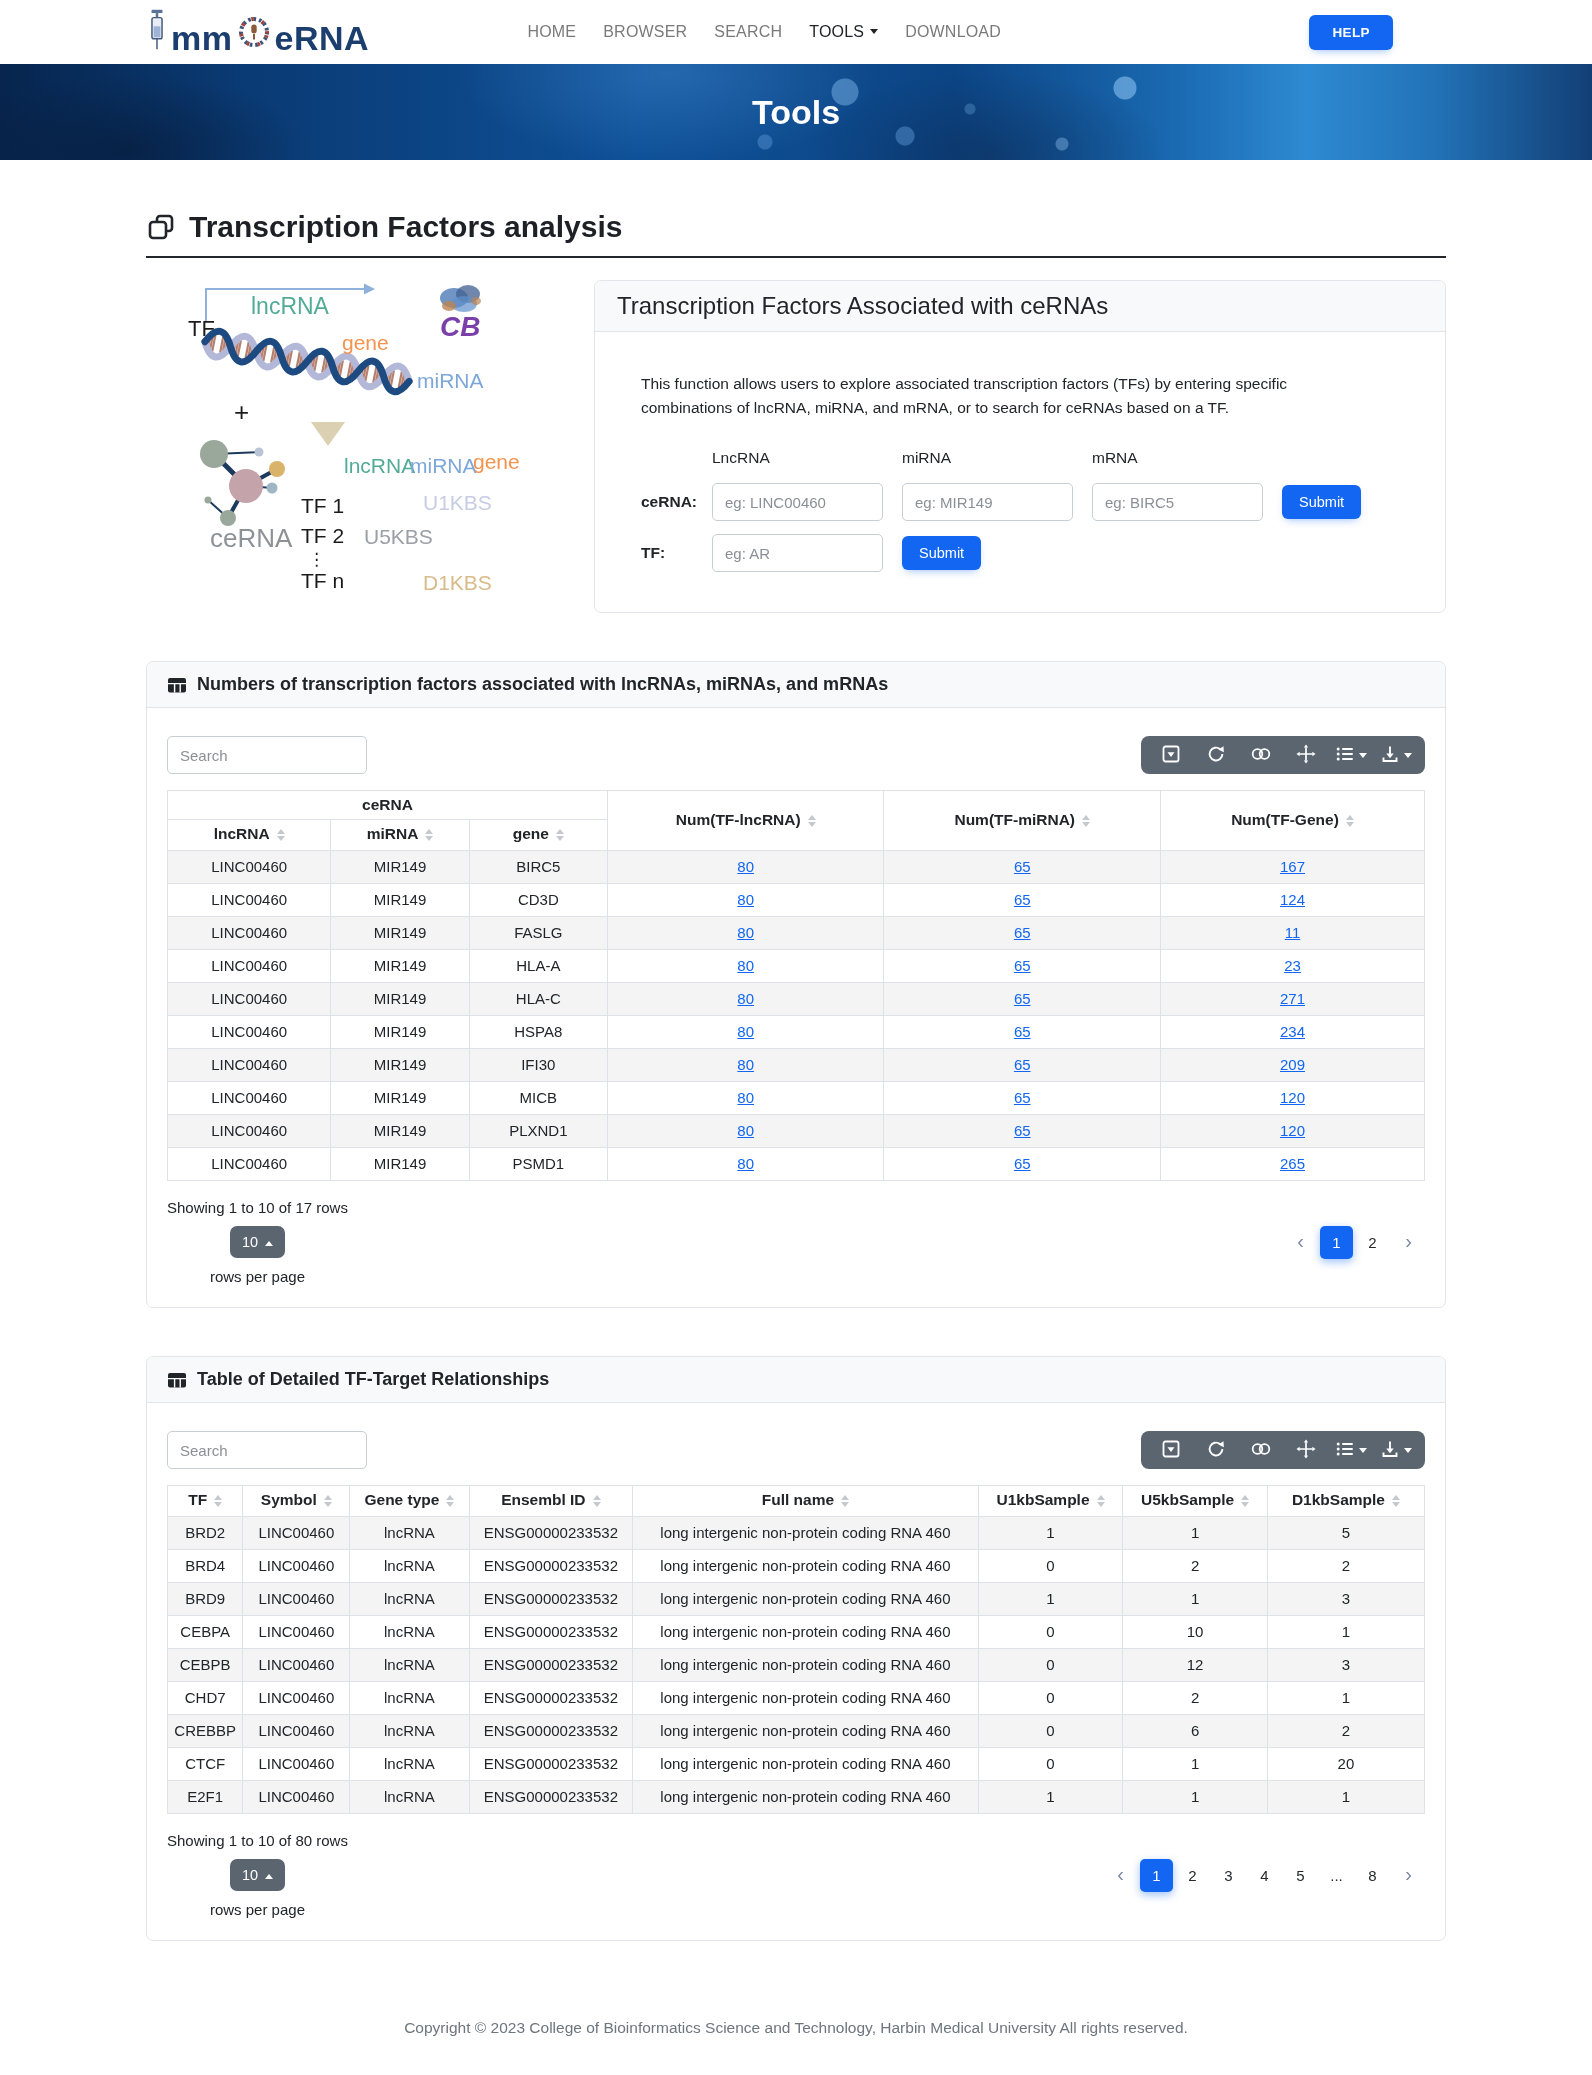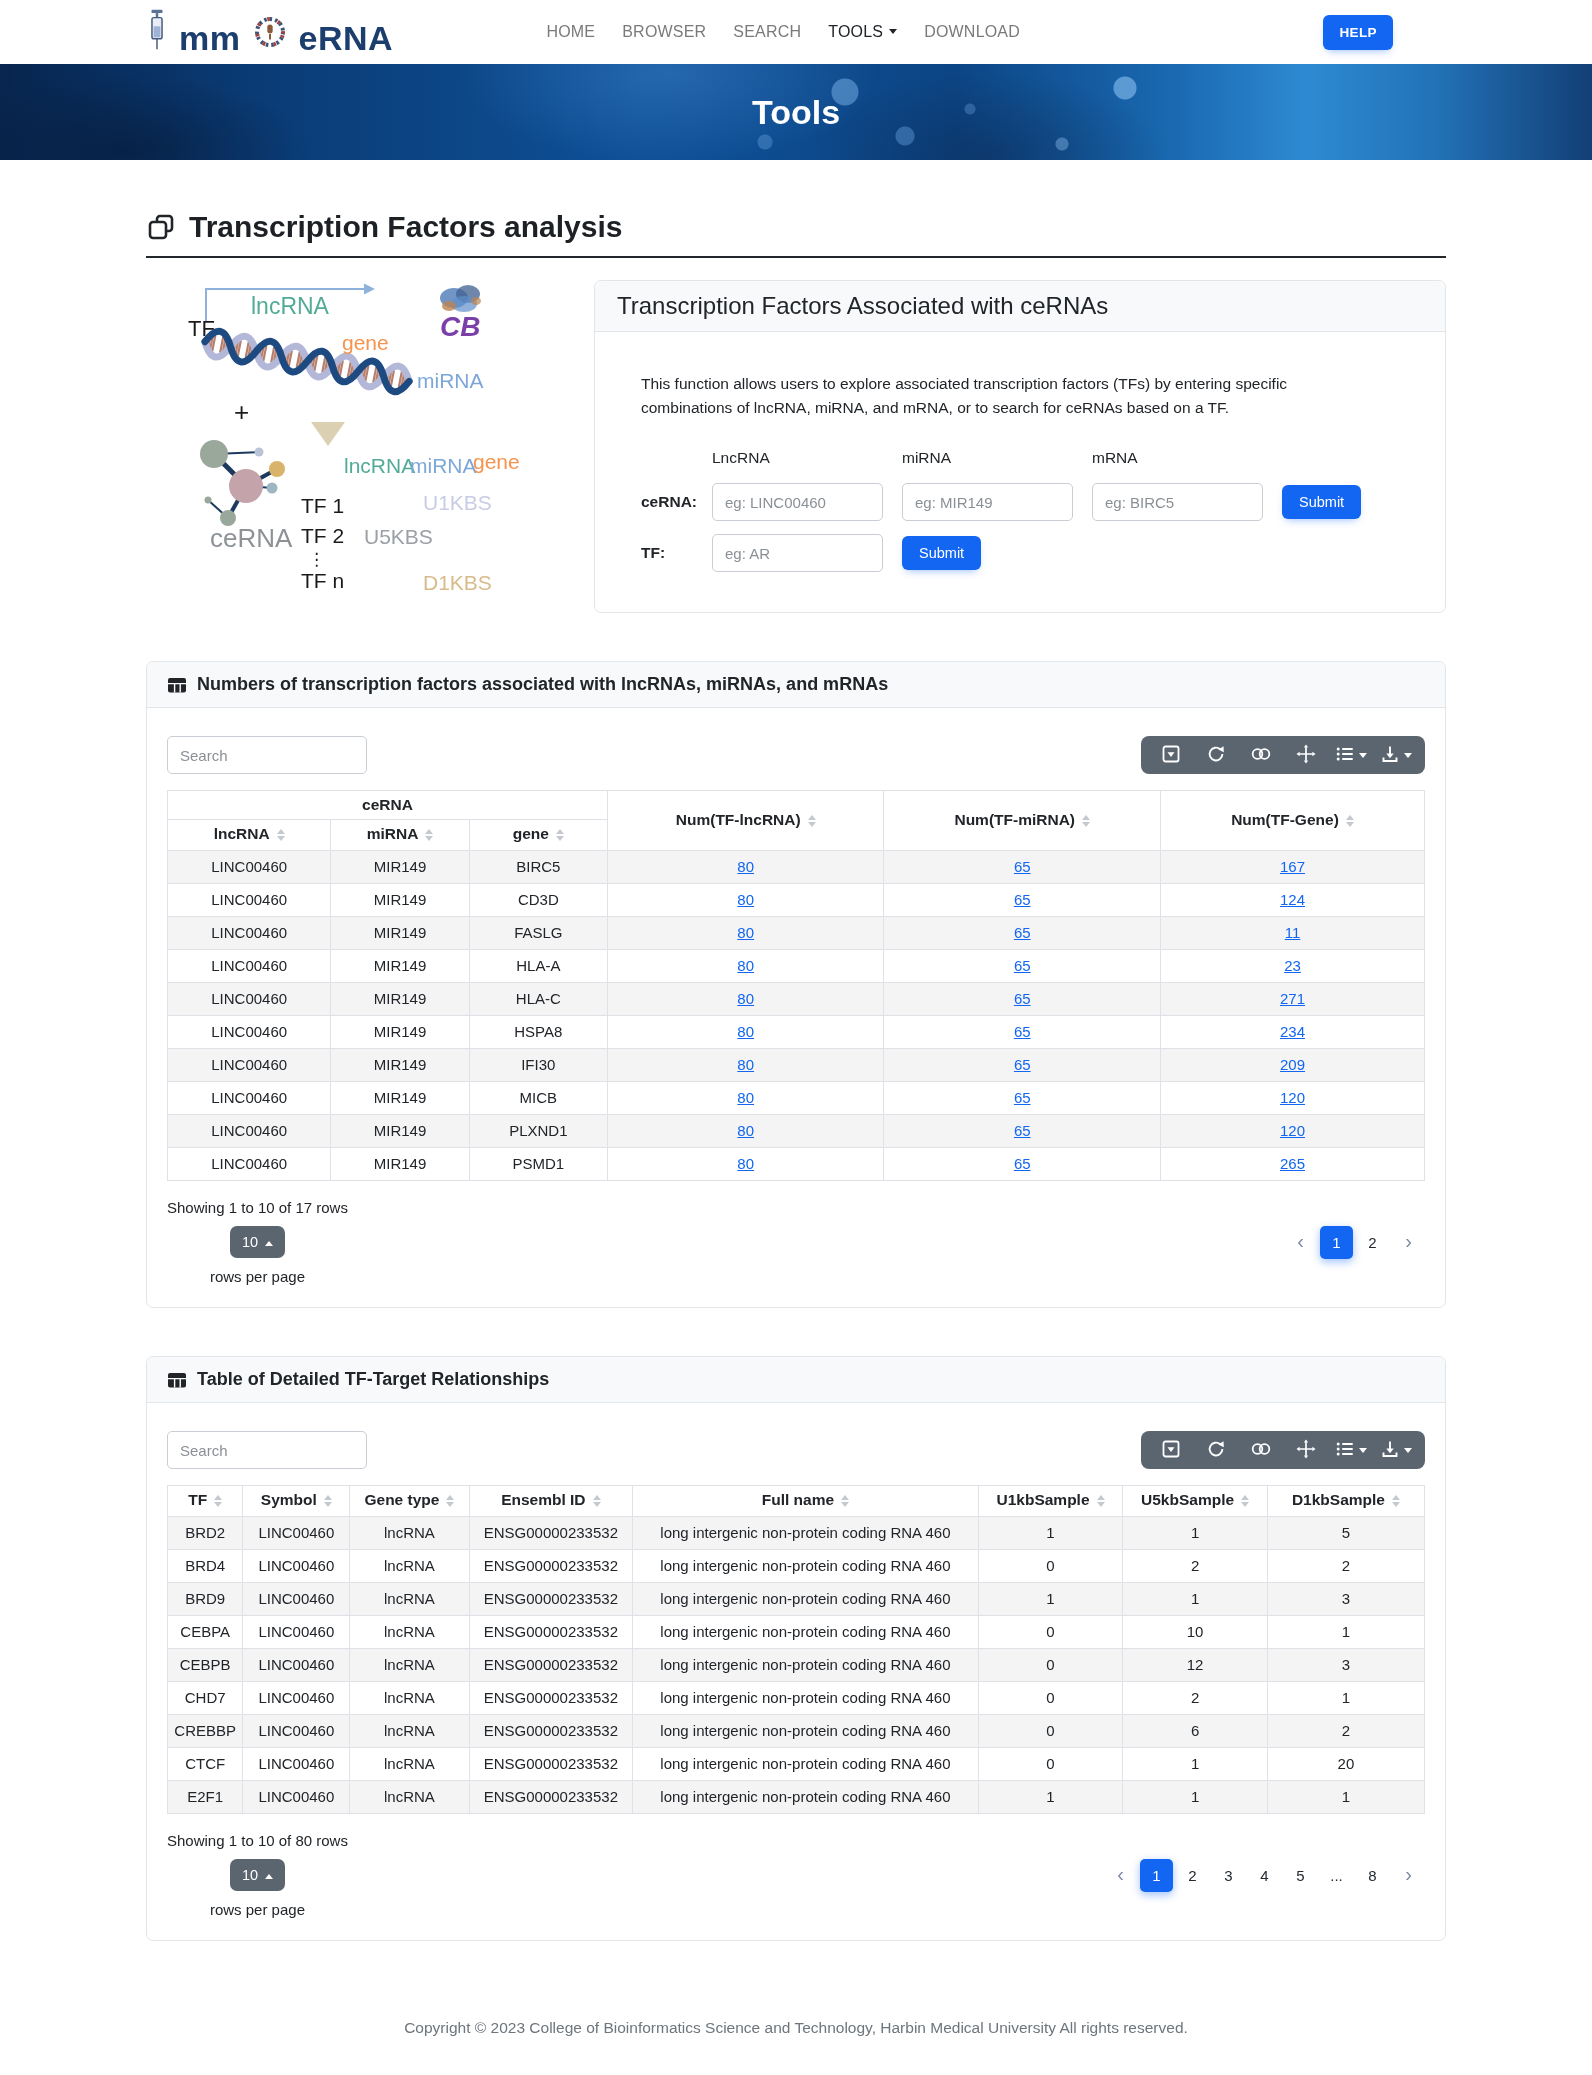--- a/index.html
+++ b/index.html
@@ -3,29 +3,29 @@
 <meta charset="utf-8">
 <title>ImmCeRNA Tools</title>
 <style>
   * { box-sizing: border-box; }
   html,body { margin:0; padding:0; background:#fff; }
   body { width:1592px; font-family:"Liberation Sans","DejaVu Sans",sans-serif; color:#212529; }
   a { text-decoration:none; }
 
   
   .navbar { height:64px; display:flex; align-items:center; background:#fff; }
-  .logo { margin-left:146px; display:flex; align-items:flex-end; gap:10px; }
+  .logo { margin-left:146px; display:flex; align-items:flex-end; gap:2px; }
   .logo-text { font-size:34px; font-weight:700; color:#1c3e6e; letter-spacing:0.5px; line-height:1; }
   .nav-links { flex:1; display:flex; justify-content:center; gap:27px; margin-right:150px; align-items:center; }
   .nav-link { font-size:16px; color:#7a7a7a; letter-spacing:0.2px; }
   .nav-link.active { color:#212529; font-weight:500; display:flex; align-items:center; gap:6px; }
   .caret-down-dark { width:0;height:0;border:4px solid transparent;border-top:5px solid #212529; margin-top:3px;}
   .btn-primary { background:#1266f1; color:#fff; border:none; border-radius:6px;
     box-shadow:0 4px 9px -4px rgba(18,102,241,.5); cursor:pointer; }
-  .help-btn { margin-right:199px; padding:10px 16px; font-size:13.5px; font-weight:700; letter-spacing:.4px; }
+  .help-btn { margin-right:199px; padding:10px 23px; font-size:13.5px; font-weight:700; letter-spacing:.4px; }
 
   
   .hero { height:96px; position:relative; overflow:hidden;
     background:
       radial-gradient(circle at 845px 28px, rgba(150,205,255,.40) 0 13px, rgba(150,205,255,0) 14px),
       radial-gradient(circle at 905px 72px, rgba(130,195,255,.32) 0 9px, rgba(130,195,255,0) 10px),
       radial-gradient(circle at 765px 78px, rgba(135,195,255,.28) 0 7px, rgba(135,195,255,0) 8px),
       radial-gradient(circle at 1125px 24px, rgba(160,210,255,.5) 0 11px, rgba(160,210,255,0) 12px),
       radial-gradient(circle at 1062px 80px, rgba(160,210,255,.35) 0 6px, rgba(160,210,255,0) 7px),
       radial-gradient(circle at 970px 45px, rgba(140,200,255,.25) 0 5px, rgba(140,200,255,0) 6px),

